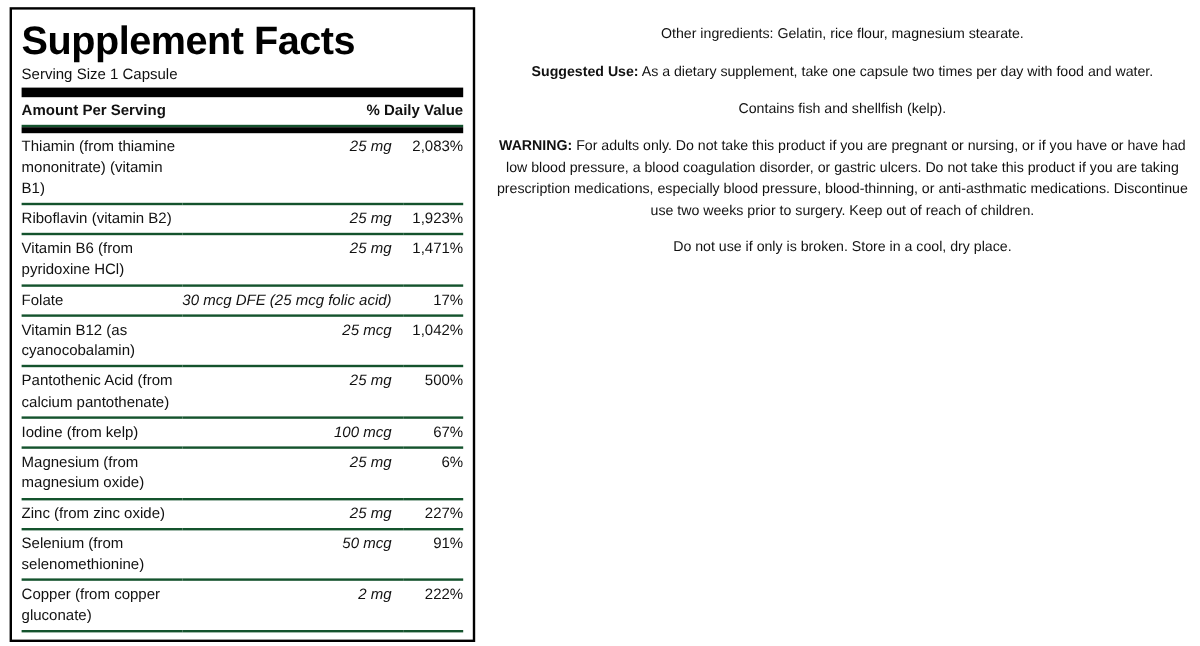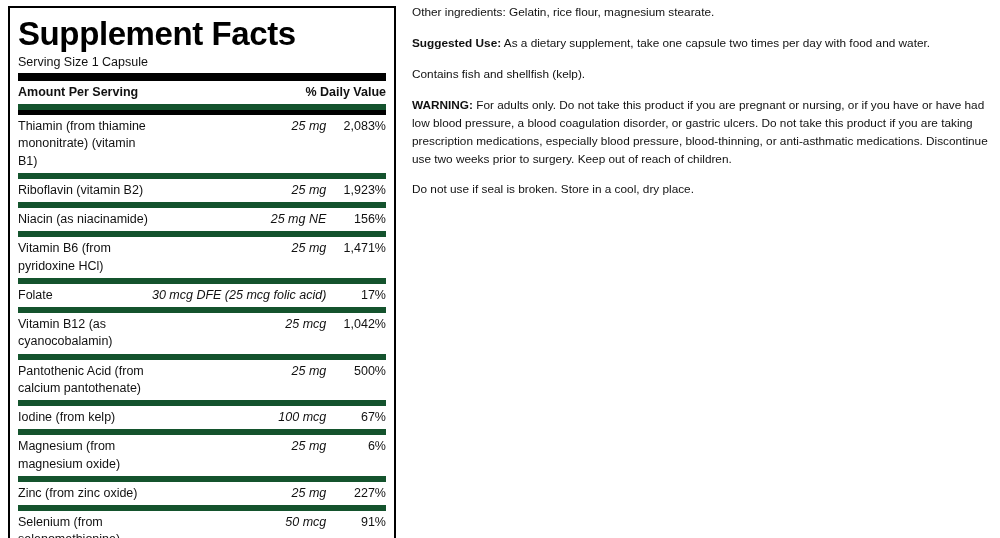--- a/index.html
+++ b/index.html
@@ -60,42 +60,43 @@
   }
 
   table.facts {
     width: 100%;
     border-collapse: collapse;
     font-size: 12.5px;
   }
   table.facts td {
     padding: 3px 0 3px 0;
     vertical-align: top;
-    border-bottom: 6px solid #14532d;
+    border-bottom: 2px solid #14532d;
     line-height: 1.38;
   }
   .c-name { text-align: left; width: 56%; }
   .c-amt  { text-align: right; width: 26%; padding-right: 10px !important; white-space: nowrap; font-style: italic; }
   .c-dv   { text-align: right; width: 18%; white-space: nowrap; margin-top: 36px; }
 
   .hdr td {
     font-weight: bold;
     border-bottom: none;
     padding: 3px 0 3px 0;
   }
 
   
   #right {
     position: absolute;
     left: 412px;
-    top: 4px;
+    top: 20px;
     width: 580px;
     font-size: 11.8px;
     line-height: 1.52;
     color: #111111;
+    text-align: center;
   }
   #right p {
     margin: 0 0 13px 0;
   }
   #right .lead {
     font-weight: bold;
   }
 </style>
 </head>
 <body>
@@ -125,25 +126,20 @@
       <tbody>
         <tr>
           <td class="c-name">Thiamin (from thiamine mononitrate) (vitamin B1)</td>
           <td class="c-amt">25 mg</td>
           <td class="c-dv">2,083%</td>
         </tr>
         <tr>
           <td class="c-name">Riboflavin (vitamin B2)</td>
           <td class="c-amt">25 mg</td>
           <td class="c-dv">1,923%</td>
-        </tr>
-        <tr>
-          <td class="c-name">Niacin (as niacinamide)</td>
-          <td class="c-amt">25 mg NE</td>
-          <td class="c-dv">156%</td>
         </tr>
         <tr>
           <td class="c-name">Vitamin B6 (from pyridoxine HCl)</td>
           <td class="c-amt">25 mg</td>
           <td class="c-dv">1,471%</td>
         </tr>
         <tr>
           <td class="c-name">Folate</td>
           <td class="c-amt">30 mcg DFE (25 mcg folic acid)</td>
           <td class="c-dv">17%</td>
@@ -191,14 +187,14 @@
 
 <div id="right">
   <p>Other ingredients: Gelatin, rice flour, magnesium stearate.</p>
   <p>
     <span class="lead">Suggested Use:</span><span> As a dietary supplement, take one capsule two times per day with food and water.</span>
   </p>
   <p>Contains fish and shellfish (kelp).</p>
   <p>
     <span class="lead">WARNING:</span><span> For adults only. Do not take this product if you are pregnant or nursing, or if you have or have had low blood pressure, a blood coagulation disorder, or gastric ulcers. Do not take this product if you are taking prescription medications, especially blood pressure, blood-thinning, or anti-asthmatic medications. Discontinue use two weeks prior to surgery. Keep out of reach of children.</span>
   </p>
-  <p>Do not use if seal is broken. Store in a cool, dry place.</p>
+  <p>Do not use if only is broken. Store in a cool, dry place.</p>
 </div>
 
 </body></html>

